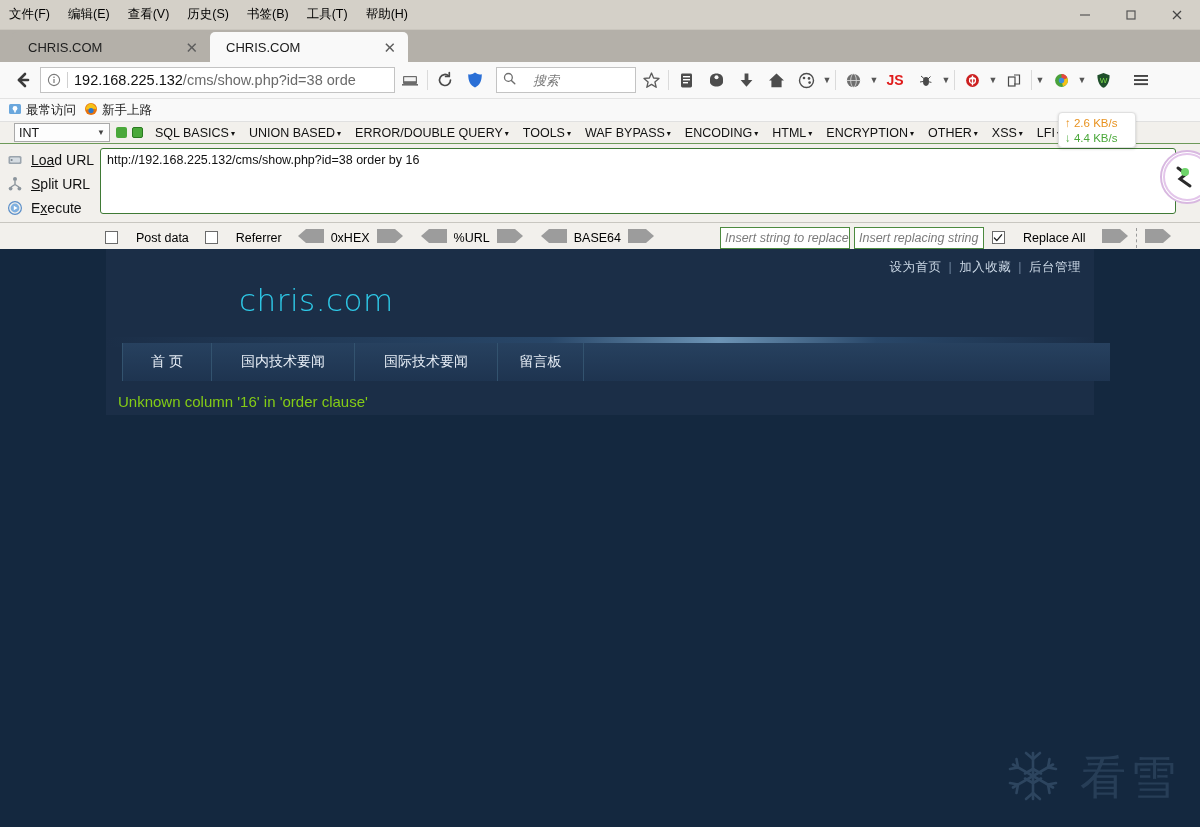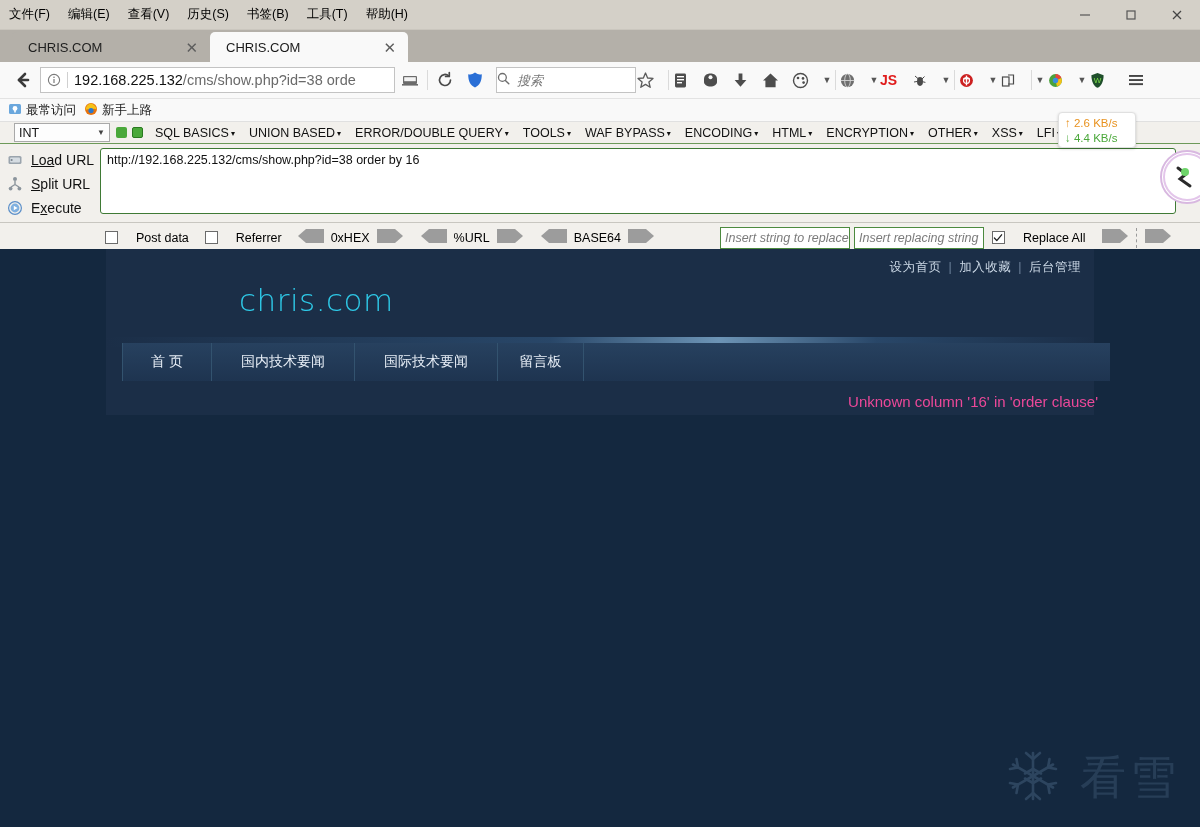--- a/index.html
+++ b/index.html
@@ -57,27 +57,27 @@
     display:flex; align-items:center; padding:0 6px; gap:6px;
     font-size:14.5px;
   }
   .urlbox .idn{ color:#5c5c5c; display:flex; align-items:center; }
   .urlbox .sep{ width:1px; height:16px; background:#d0d0d0; }
   .urlbox .utext{ white-space:nowrap; overflow:hidden; }
   .urlbox .utext b{ font-weight:400; color:#111; }
   .urlbox .utext span{ color:#6a6a6a; }
   .searchbox{
     width:140px; height:26px; background:#fff; border:1px solid #c3c3c3;
-    display:flex; align-items:center; padding:0 0; gap:5px; margin-left:6px;
+    display:flex; align-items:center; padding:0 6px; gap:15px; margin-left:6px;
   }
   .searchbox input{
     border:0; outline:0; width:100%; font-size:13px; font-style:italic; color:#6f6f6f;
     font-family:"Liberation Sans", sans-serif; background:transparent;
   }
-  .tbicon{ width:30px; height:30px; display:flex; align-items:center; }
+  .tbicon{ width:30px; height:30px; display:flex; align-items:center; justify-content:center; }
   .caret{ width:12px; display:flex; align-items:center; justify-content:center; color:#555; font-size:9px; }
   .vdiv{ width:1px; height:20px; background:#dadada; margin:0 2px; }
 
   
   .bookmarks{
     height:23px; background:#f9f9f9; display:flex; align-items:center;
     padding:0 8px; gap:8px; font-size:12.5px; color:#1a1a1a;
     border-bottom:1px solid #e0e0e0;
   }
   .bm{ display:flex; align-items:center; gap:4px; }
@@ -150,22 +150,22 @@
     background:linear-gradient(to bottom,#27415f 0%,#1e3450 100%);
     display:flex; align-items:center;
   }
   .nav .ni{
     color:#e7eef6; font-size:14px; text-align:center; height:38px;
     display:flex; align-items:center; justify-content:center;
     border-right:1px solid #33536f;
   }
   .nav .ni:first-child{ border-left:1px solid #33536f; }
   .errmsg{
-    position:absolute; left:4px; top:144px; width:988px; text-align:right;
-    font-size:15px; color:#ec4899;
+    position:absolute; left:12px; top:144px; width:988px; text-align:left;
+    font-size:15px; color:#84cc16;
   }
   .watermark{
     position:absolute; right:20px; bottom:18px;
     display:flex; align-items:center; gap:18px; opacity:.5;
   }
   .wm-text{ font-size:46px; color:#3b5470; letter-spacing:4px; }
   .edge-circle{
     position:absolute; right:-14px; top:150px;
     width:54px; height:54px; border-radius:50%;
     background:#fff; border:2px solid #d8b8e0; overflow:hidden;

